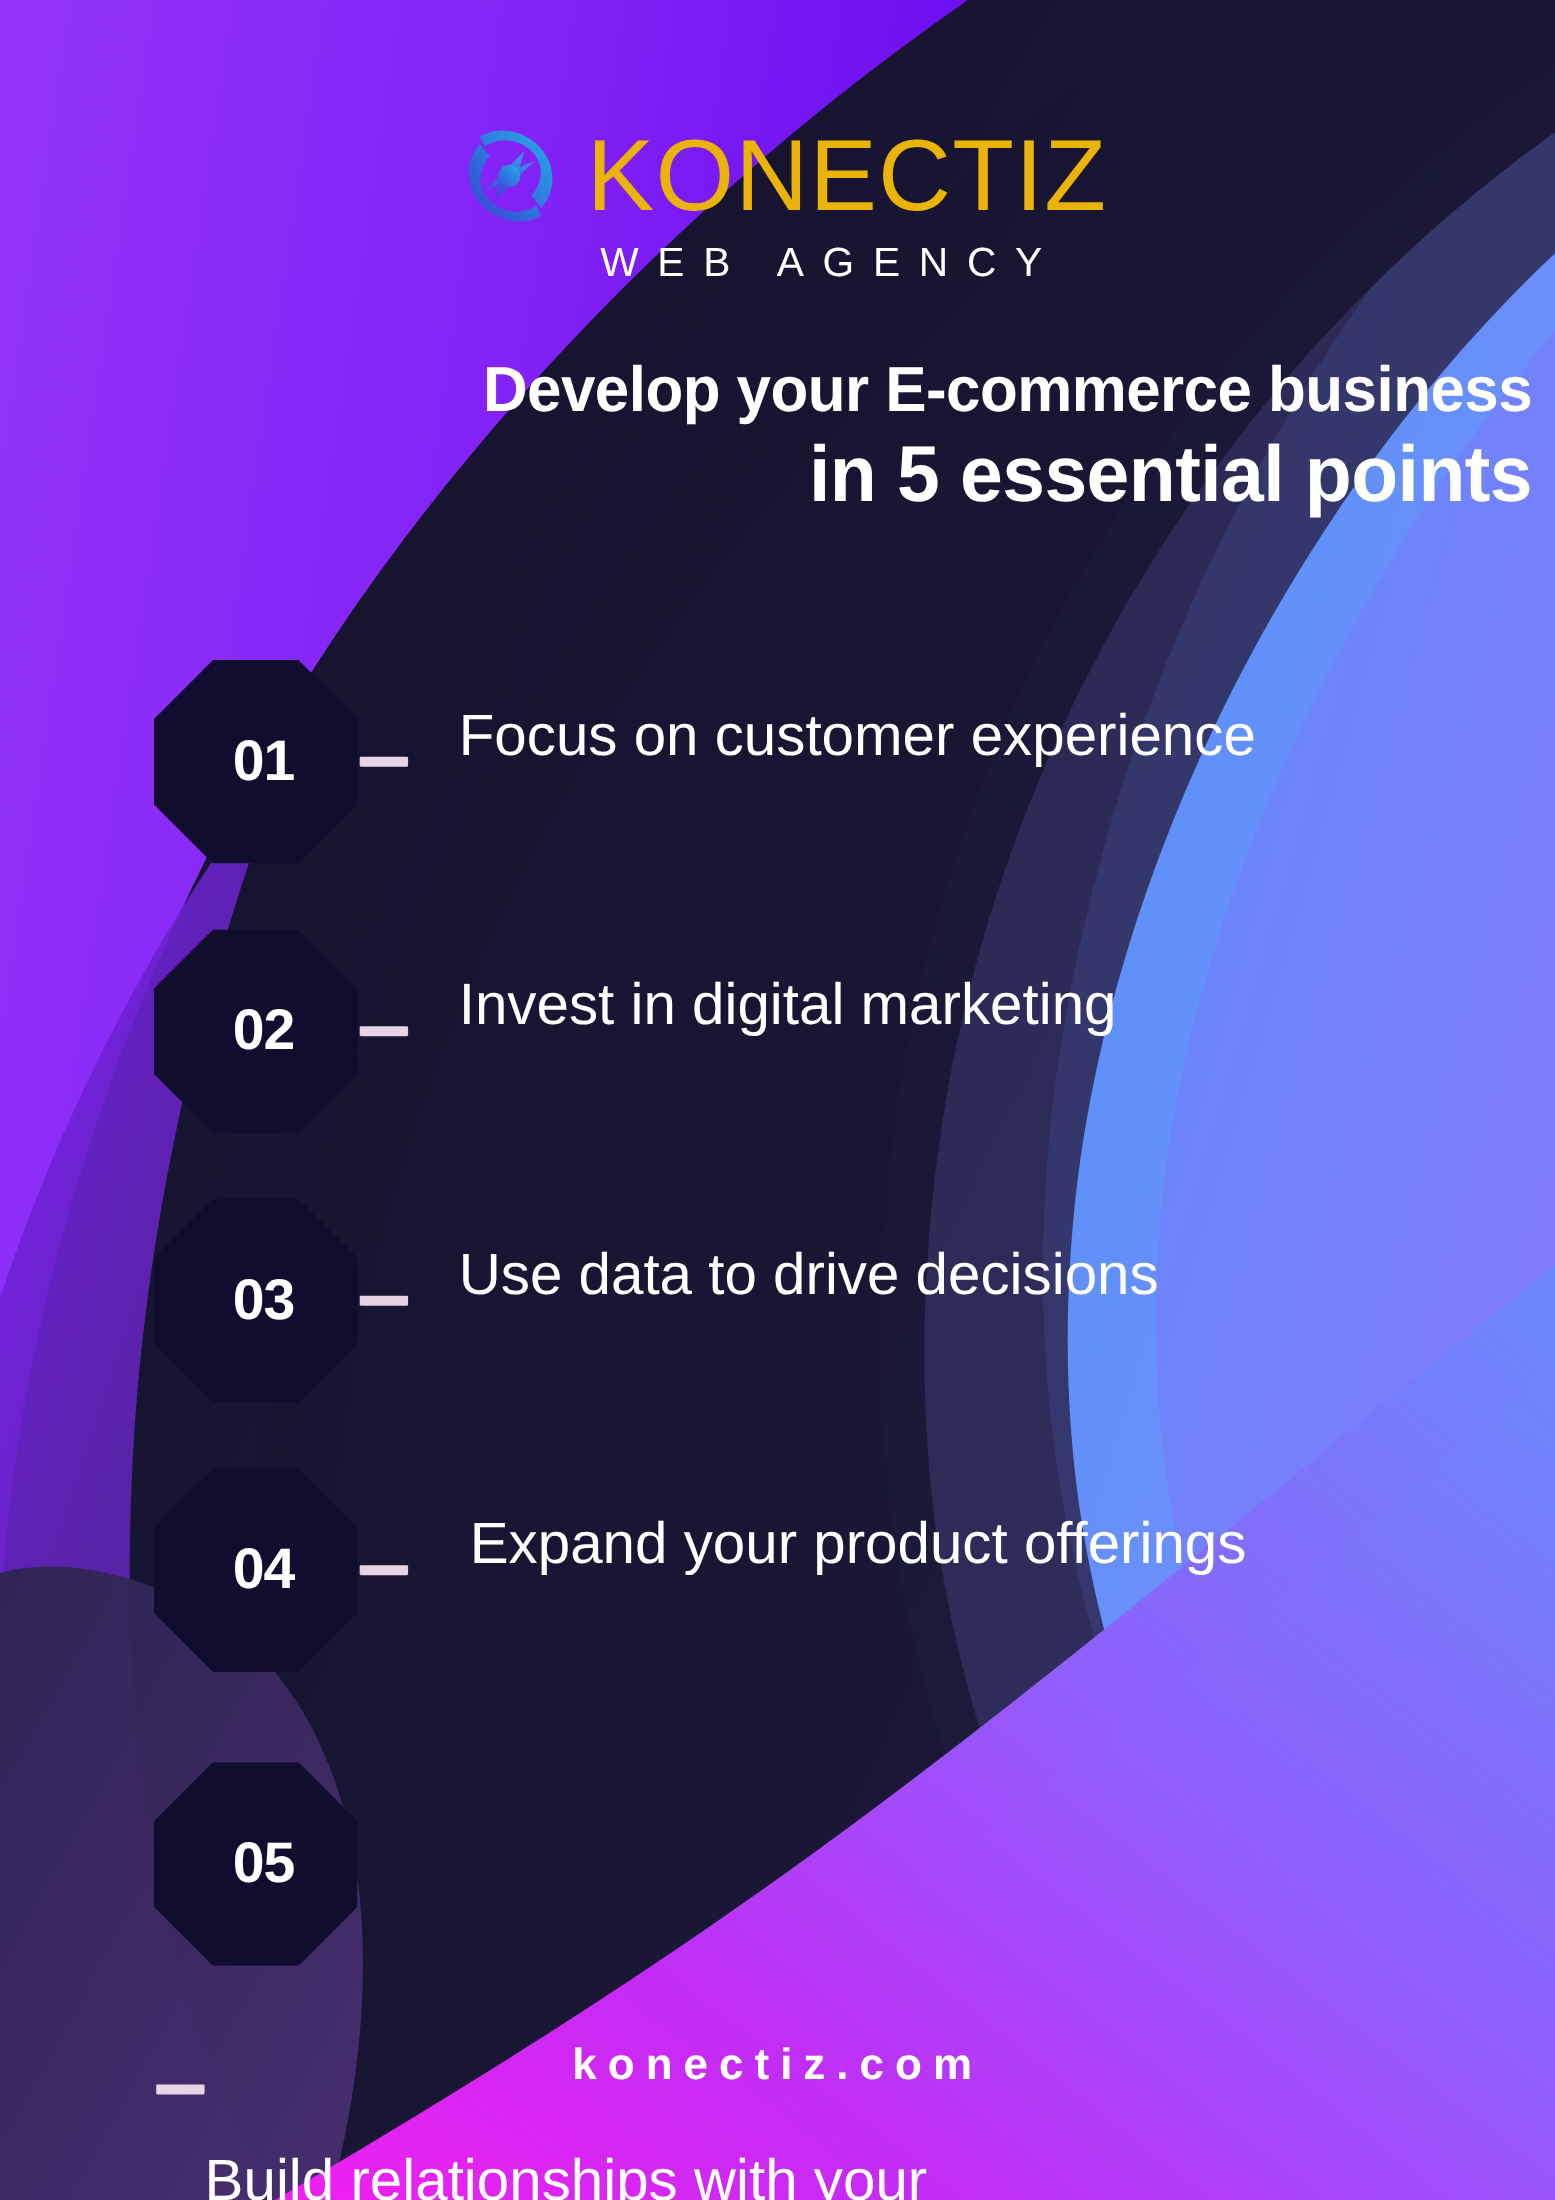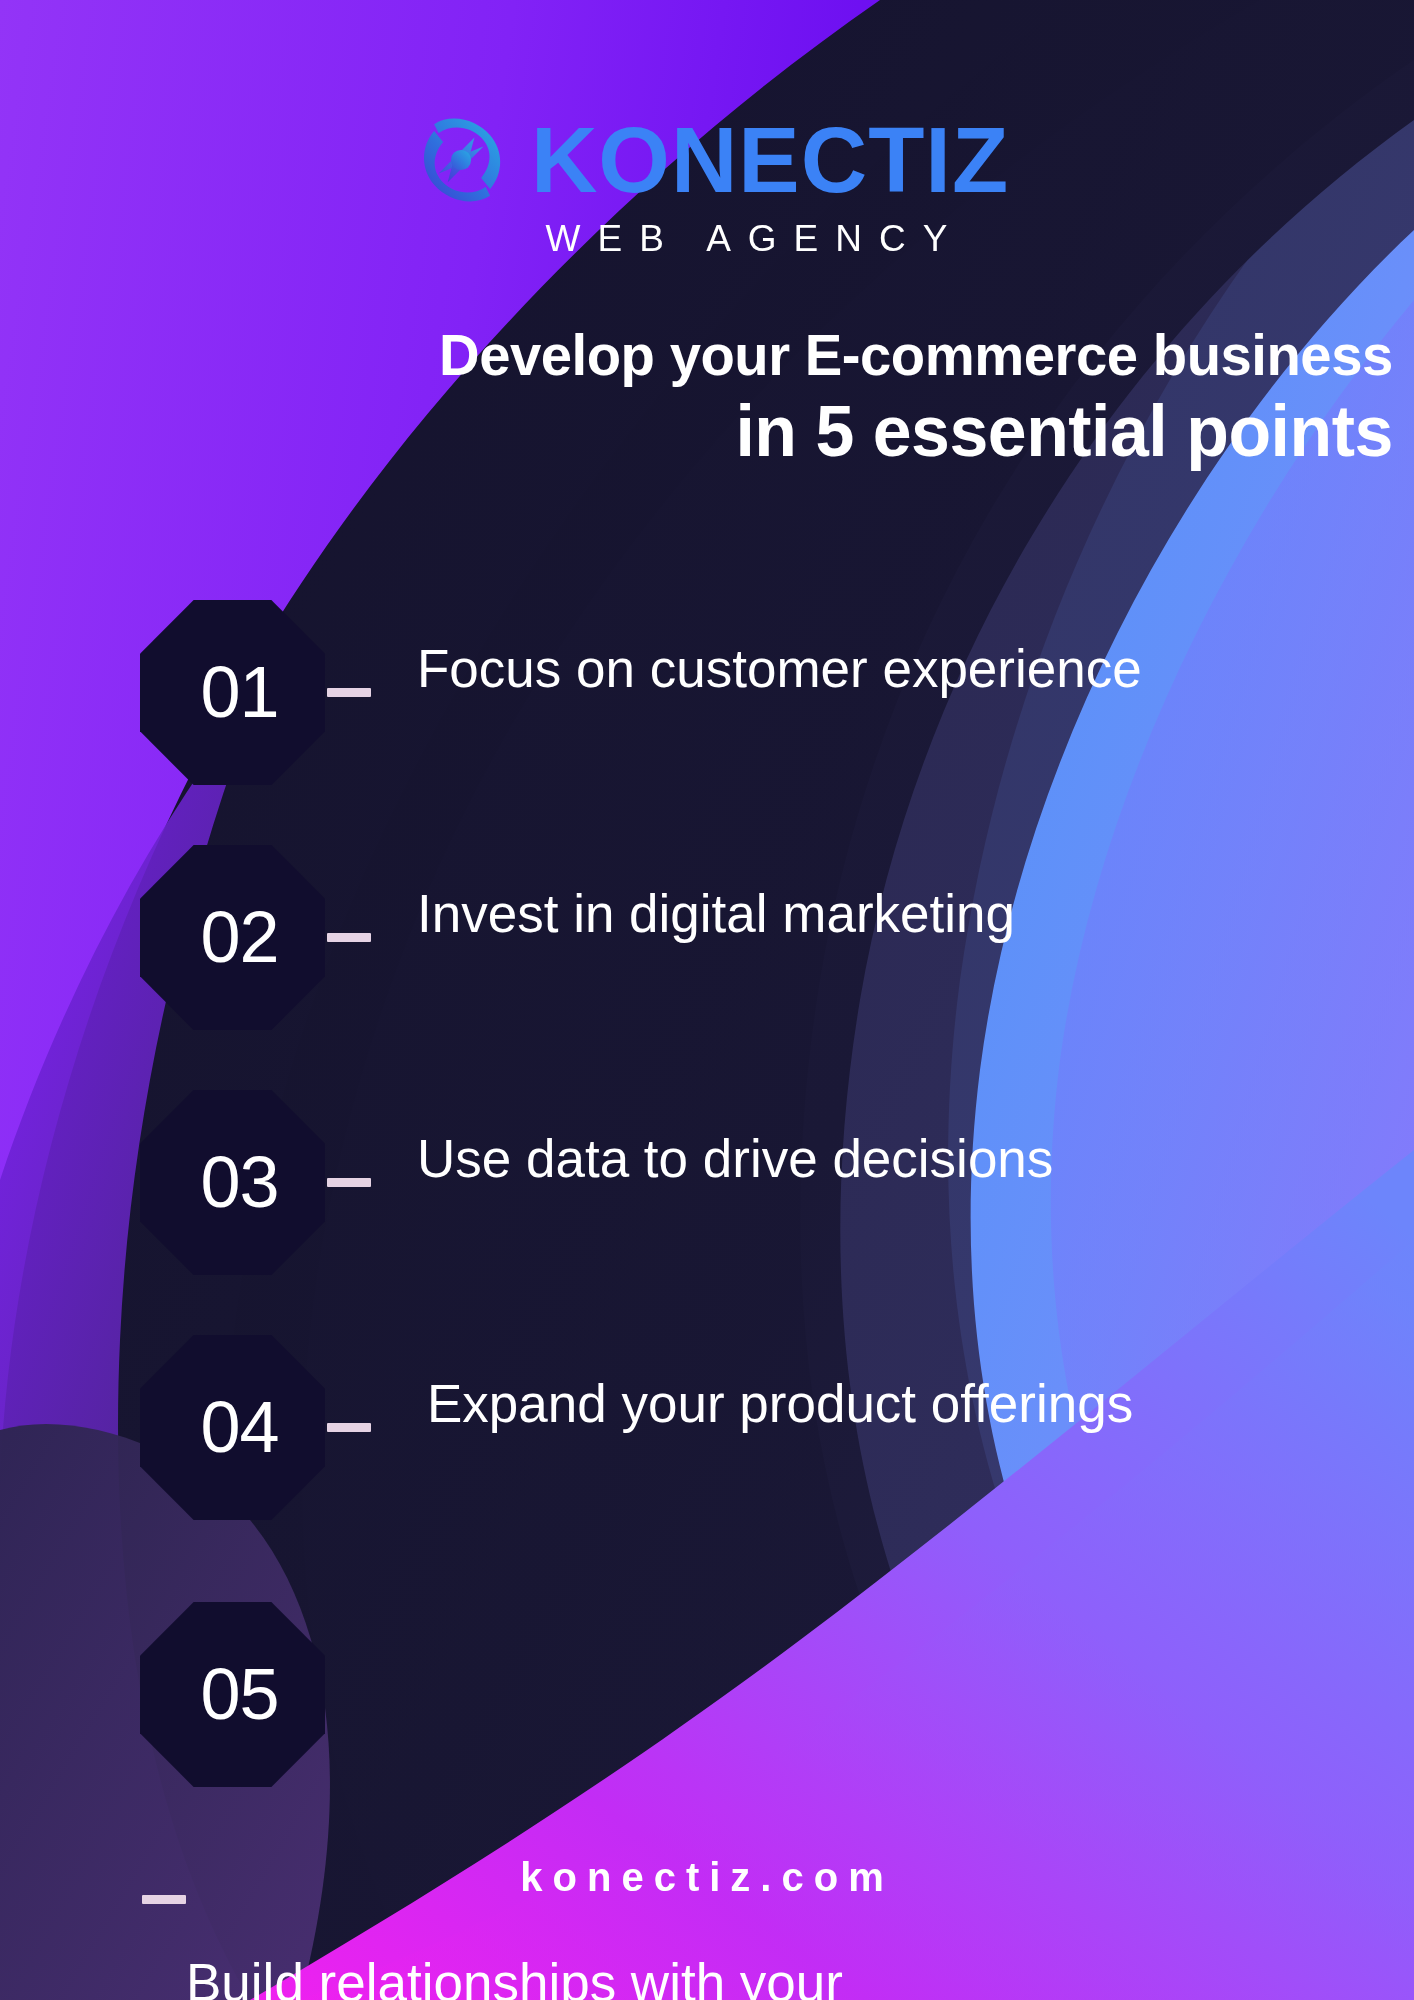--- a/index.html
+++ b/index.html
@@ -14,22 +14,22 @@
   .content { position:absolute; inset:0; width:1414px; height:2000px; }
 
   
   .logo-wrap {
     position:absolute; left:0; top:104px; width:1414px;
     display:flex; flex-direction:column; align-items:center;
   }
   .logo-row { display:flex; align-items:center; gap:14px; }
   .logo-mark { width:112px; height:112px; flex:none; display:block; }
   .logo-word {
-    font-size:92px; font-weight:bold; line-height:.92;
-    letter-spacing:1px; color:#3b82f6;
+    font-size:92px; font-weight:normal; line-height:.92;
+    letter-spacing:1px; color:#eab308;
   }
   .logo-sub {
     margin-top:4px; margin-left:96px;
     font-size:37px; font-weight:normal; color:#ffffff;
     letter-spacing:17px; line-height:1;
   }
 
   
   .headline { position:absolute; left:0; top:324px; width:1414px; text-align:right; }
   .headline-l1 {
@@ -46,21 +46,21 @@
   
   .points { position:absolute; left:140px; top:600px; width:1240px; }
   .point { position:relative; height:245px; display:flex; align-items:flex-start; }
   .point:last-child { height:auto;flex-direction:column; }
 
   .badge { position:relative; width:185px; height:185px; flex:none; }
   .badge svg { display:block; width:185px; height:185px; }
   .badge-num {
     position:absolute; inset:0; display:flex;
     align-items:center; justify-content:center;
-    font-size:72px; font-weight:normal; color:#ffffff;
+    font-size:52px; font-weight:bold; color:#ffffff;
     letter-spacing:-1px; padding-bottom:2px;padding-left:14px;
   }
   .dash {
     flex:none; width:44px; height:9px; border-radius:1px;
     background:#e6d3e4; margin-top:88px; margin-left:2px;
   }
   .point-label {
     margin-left:46px; margin-top:38px;
     font-size:53px; line-height:1.18; color:#ffffff;
     font-weight:400; max-width:810px;

